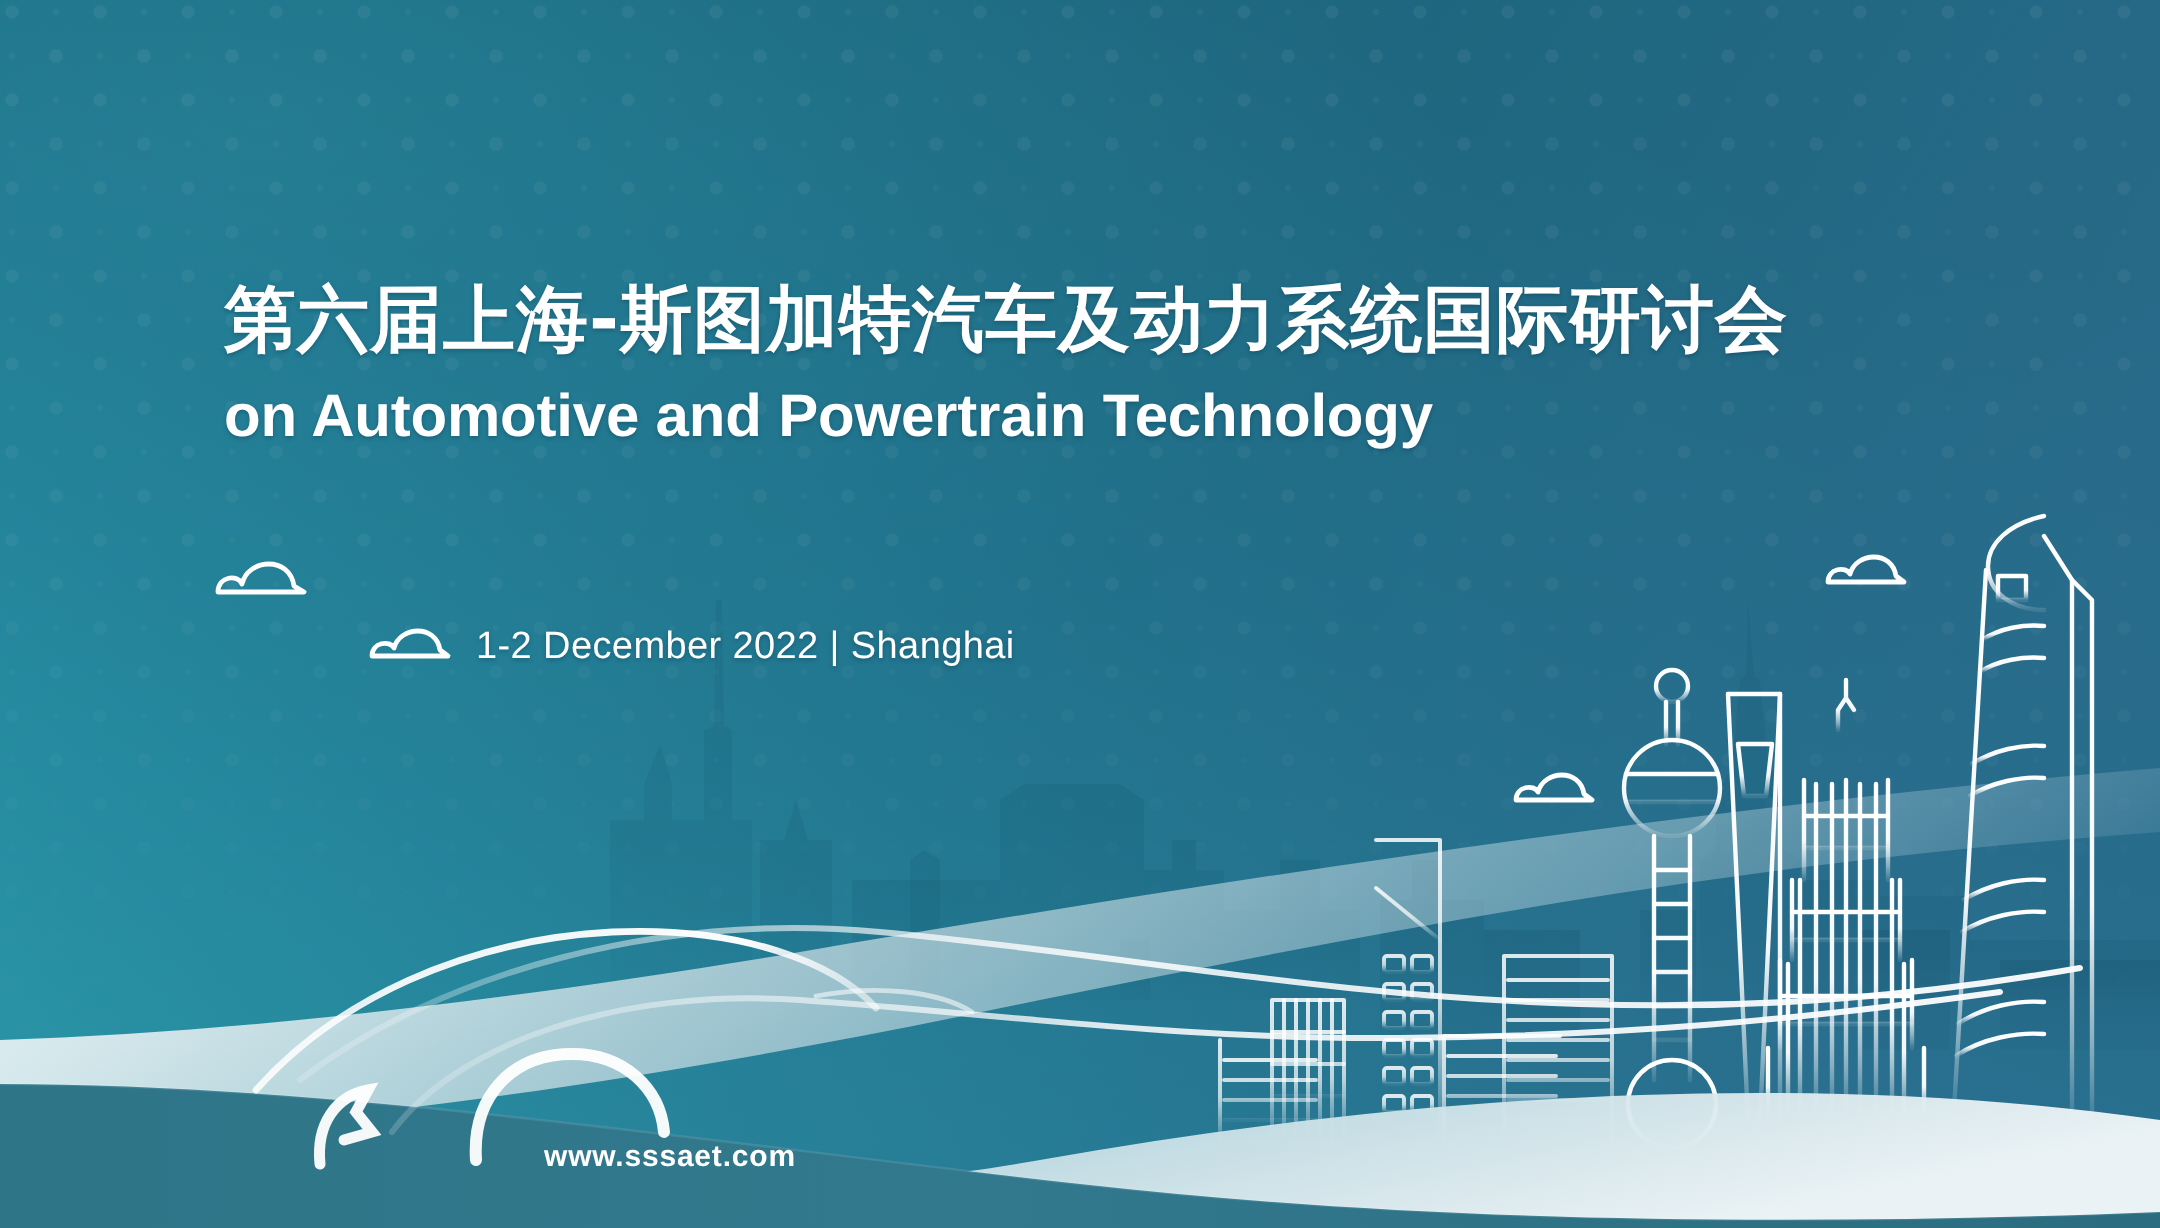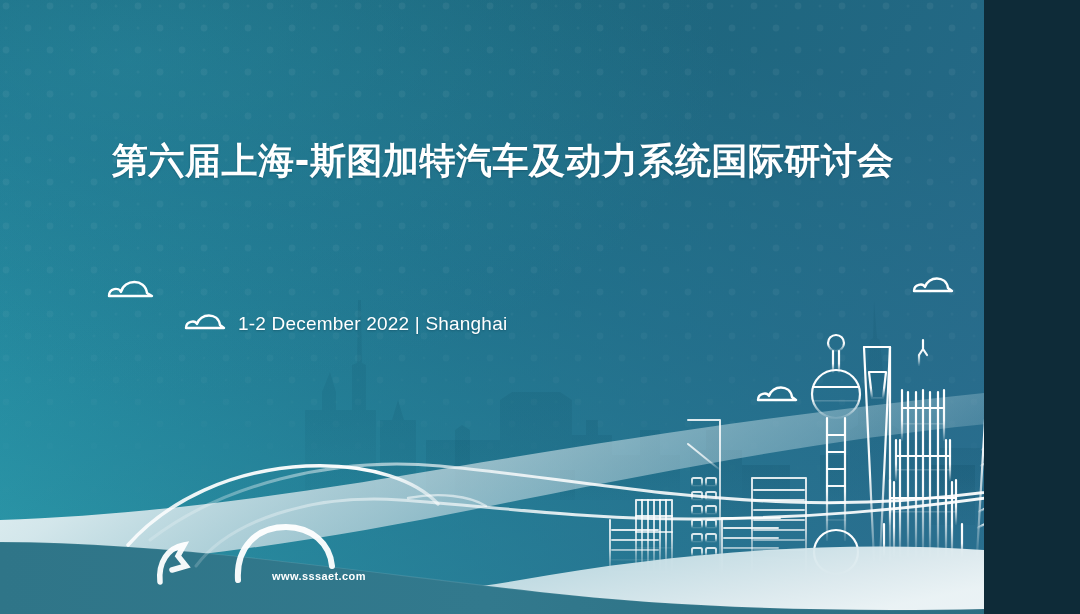--- a/index.html
+++ b/index.html
@@ -1,19 +1,19 @@
 <!DOCTYPE html>
 <html><head>
 <meta charset="utf-8">
 <style>
   html,body{margin:0;padding:0;background:#0e2b38;}
   *{box-sizing:border-box;}
   #poster{
     position:relative;
-    width:984px;height:614px;
+    width:1080px;height:614px;
     overflow:hidden;
     font-family:"Liberation Sans","DejaVu Sans",sans-serif;
     background:#1d4ed8;
   }
   #poster svg.layer{position:absolute;left:0;top:0;width:1080px;height:614px;display:block;}
   .txtblock{position:absolute;z-index:40;}
   #title-zh{
     left:112px;top:140px;
     color:#ffffff;
     font-size:36px;
@@ -46,21 +46,21 @@
     color:#ffffff;
     font-size:19px;
     font-weight:400;
     letter-spacing:.2px;
     white-space:nowrap;
     text-shadow:0 1px 2px rgba(0,40,55,.30);
   }
   #weburl{
     left:272px;top:570px;
     color:#ffffff;
-    font-size:11px;
+    font-size:15px;
     font-weight:700;
     letter-spacing:.4px;
     white-space:nowrap;
   }
 </style>
 </head>
 <body>
 
 <div id="poster">
 
@@ -376,19 +376,20 @@
 
       <path d="M160 582 C 158 562, 168 548, 184 545 L 178 556 L 186 566 L 172 570" stroke="#ffffff" stroke-opacity="0.95" stroke-width="5.5"></path>
 
       <path d="M408 498 C 440 492, 470 496, 486 506" stroke="#ffffff" stroke-opacity="0.55" stroke-width="2.4"></path>
     </g>
   </svg>
 
   <div class="txtblock" id="title-zh">第六届上海-斯图加特汽车及动力系统国际研讨会</div>
 
   <div class="txtblock" id="title-en">
+    <div>on Automotive and Powertrain Technology</div>
   </div>
 
   <div class="txtblock" id="datebar">1-2 December 2022 | Shanghai</div>
 
   <div class="txtblock" id="weburl">www.sssaet.com</div>
 
 </div>
 
 </body></html>

